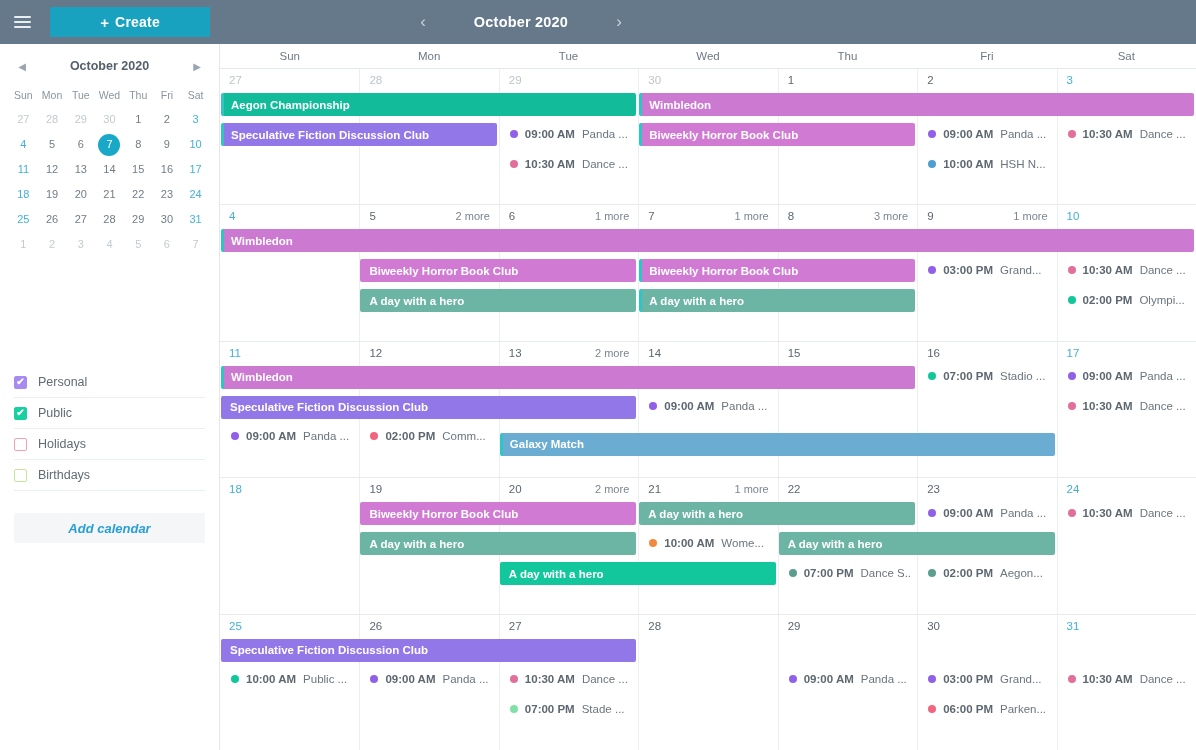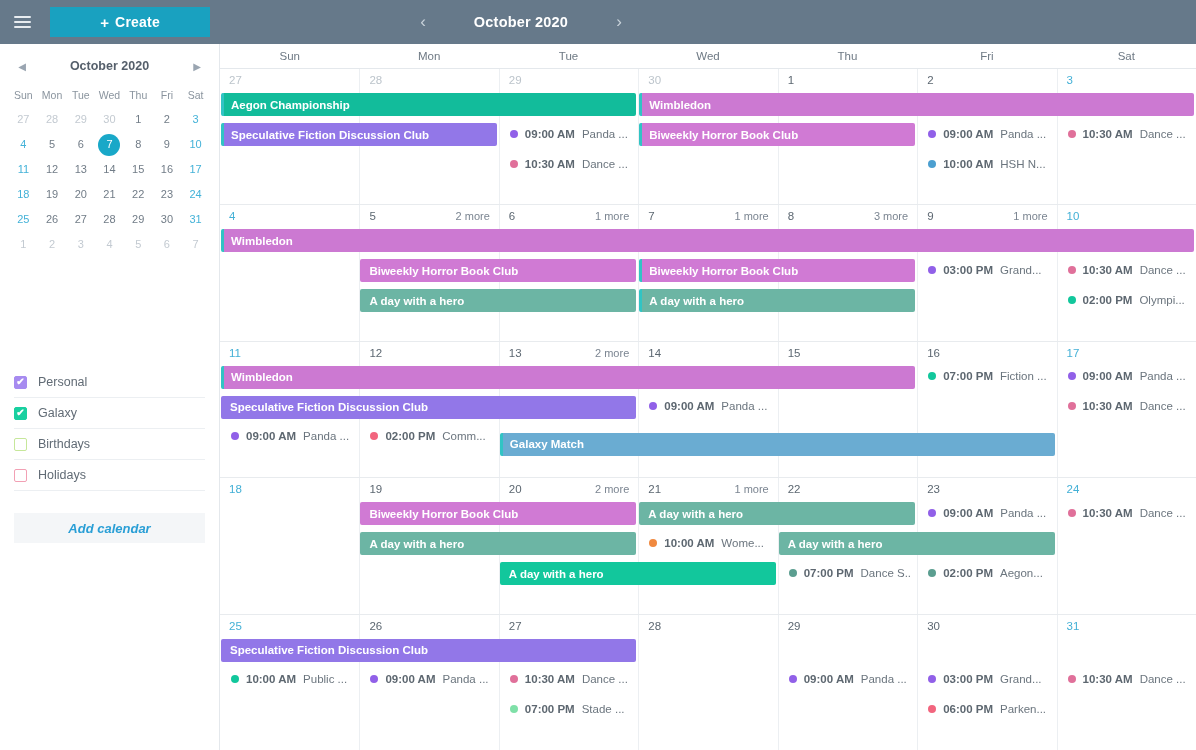--- a/index.html
+++ b/index.html
@@ -282,29 +282,29 @@
 
       <div class="cal-spacer"></div>
 
       <div class="cal-list" id="cal-list">
           <div class="cal-item">
             <div class="cal-box" style="background: rgb(167, 139, 240); border: 1px solid rgb(167, 139, 240);">✔</div>
             <div class="cal-label">Personal</div>
           </div>
           <div class="cal-item">
             <div class="cal-box" style="background: rgb(25, 208, 160); border: 1px solid rgb(25, 208, 160);">✔</div>
-            <div class="cal-label">Galaxy</div>
+            <div class="cal-label">Public</div>
+          </div>
+          <div class="cal-item">
+            <div class="cal-box" style="background: rgb(255, 255, 255); border: 1.5px solid rgb(242, 160, 180);"></div>
+            <div class="cal-label">Holidays</div>
           </div>
           <div class="cal-item">
             <div class="cal-box" style="background: rgb(255, 255, 255); border: 1.5px solid rgb(198, 231, 154);"></div>
             <div class="cal-label">Birthdays</div>
-          </div>
-          <div class="cal-item">
-            <div class="cal-box" style="background: rgb(255, 255, 255); border: 1.5px solid rgb(242, 160, 180);"></div>
-            <div class="cal-label">Holidays</div>
           </div>
         </div>
       <button class="add-cal">Add calendar</button>
       <div class="sidebar-fill"></div>
     </div>
 
     <div class="cal-main">
       <div class="dow-row" id="dow-row">
           <div class="dow-cell">Sun</div>
           <div class="dow-cell">Mon</div>
@@ -490,21 +490,21 @@
                 <span class="ttl">Comm...</span>
               </div>
               <div class="timed" style="left: calc(42.8571% + 8px); width: calc(14.2857% - 14px); top: 32px;">
                 <span class="dot" style="background: rgb(145, 96, 232);"></span>
                 <span class="tm">09:00 AM</span>
                 <span class="ttl">Panda ...</span>
               </div>
               <div class="timed" style="left: calc(71.4286% + 8px); width: calc(14.2857% - 14px); top: 2px;">
                 <span class="dot" style="background: rgb(18, 199, 156);"></span>
                 <span class="tm">07:00 PM</span>
-                <span class="ttl">Fiction ...</span>
+                <span class="ttl">Stadio ...</span>
               </div>
               <div class="timed" style="left: calc(85.7143% + 8px); width: calc(14.2857% - 14px); top: 2px;">
                 <span class="dot" style="background: rgb(145, 96, 232);"></span>
                 <span class="tm">09:00 AM</span>
                 <span class="ttl">Panda ...</span>
               </div>
               <div class="timed" style="left: calc(85.7143% + 8px); width: calc(14.2857% - 14px); top: 32px;">
                 <span class="dot" style="background: rgb(224, 112, 154);"></span>
                 <span class="tm">10:30 AM</span>
                 <span class="ttl">Dance ...</span>

